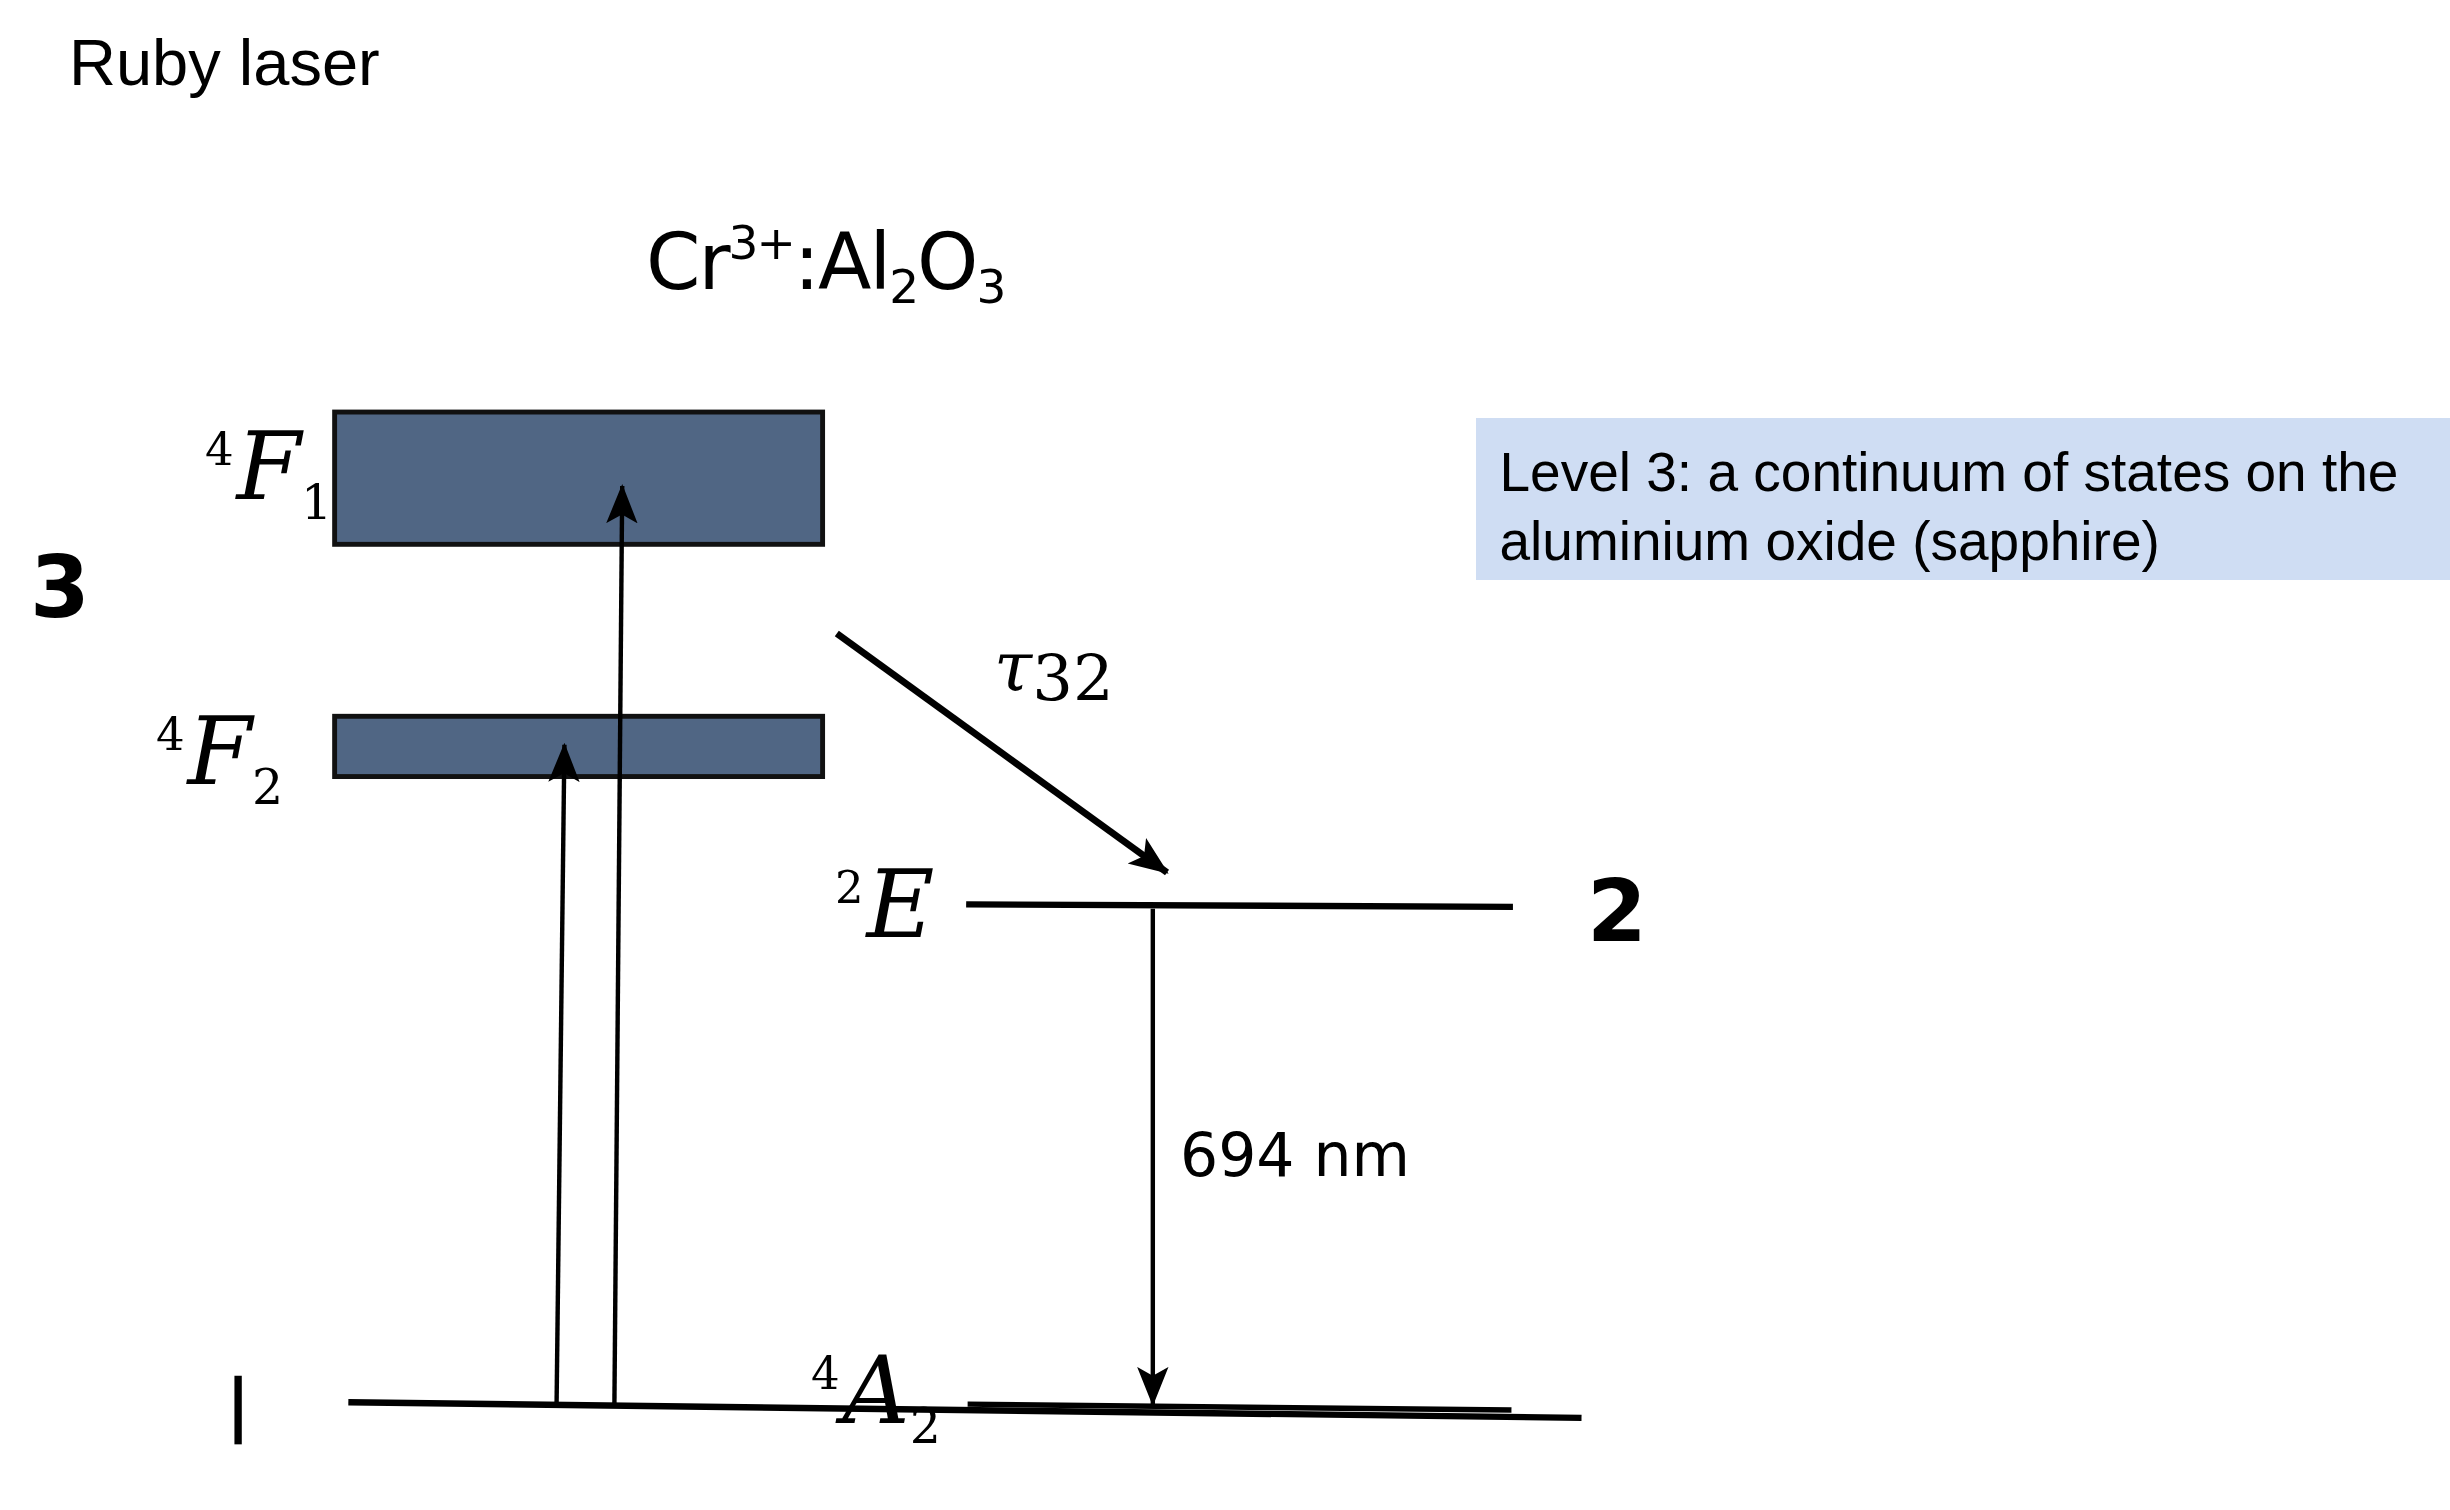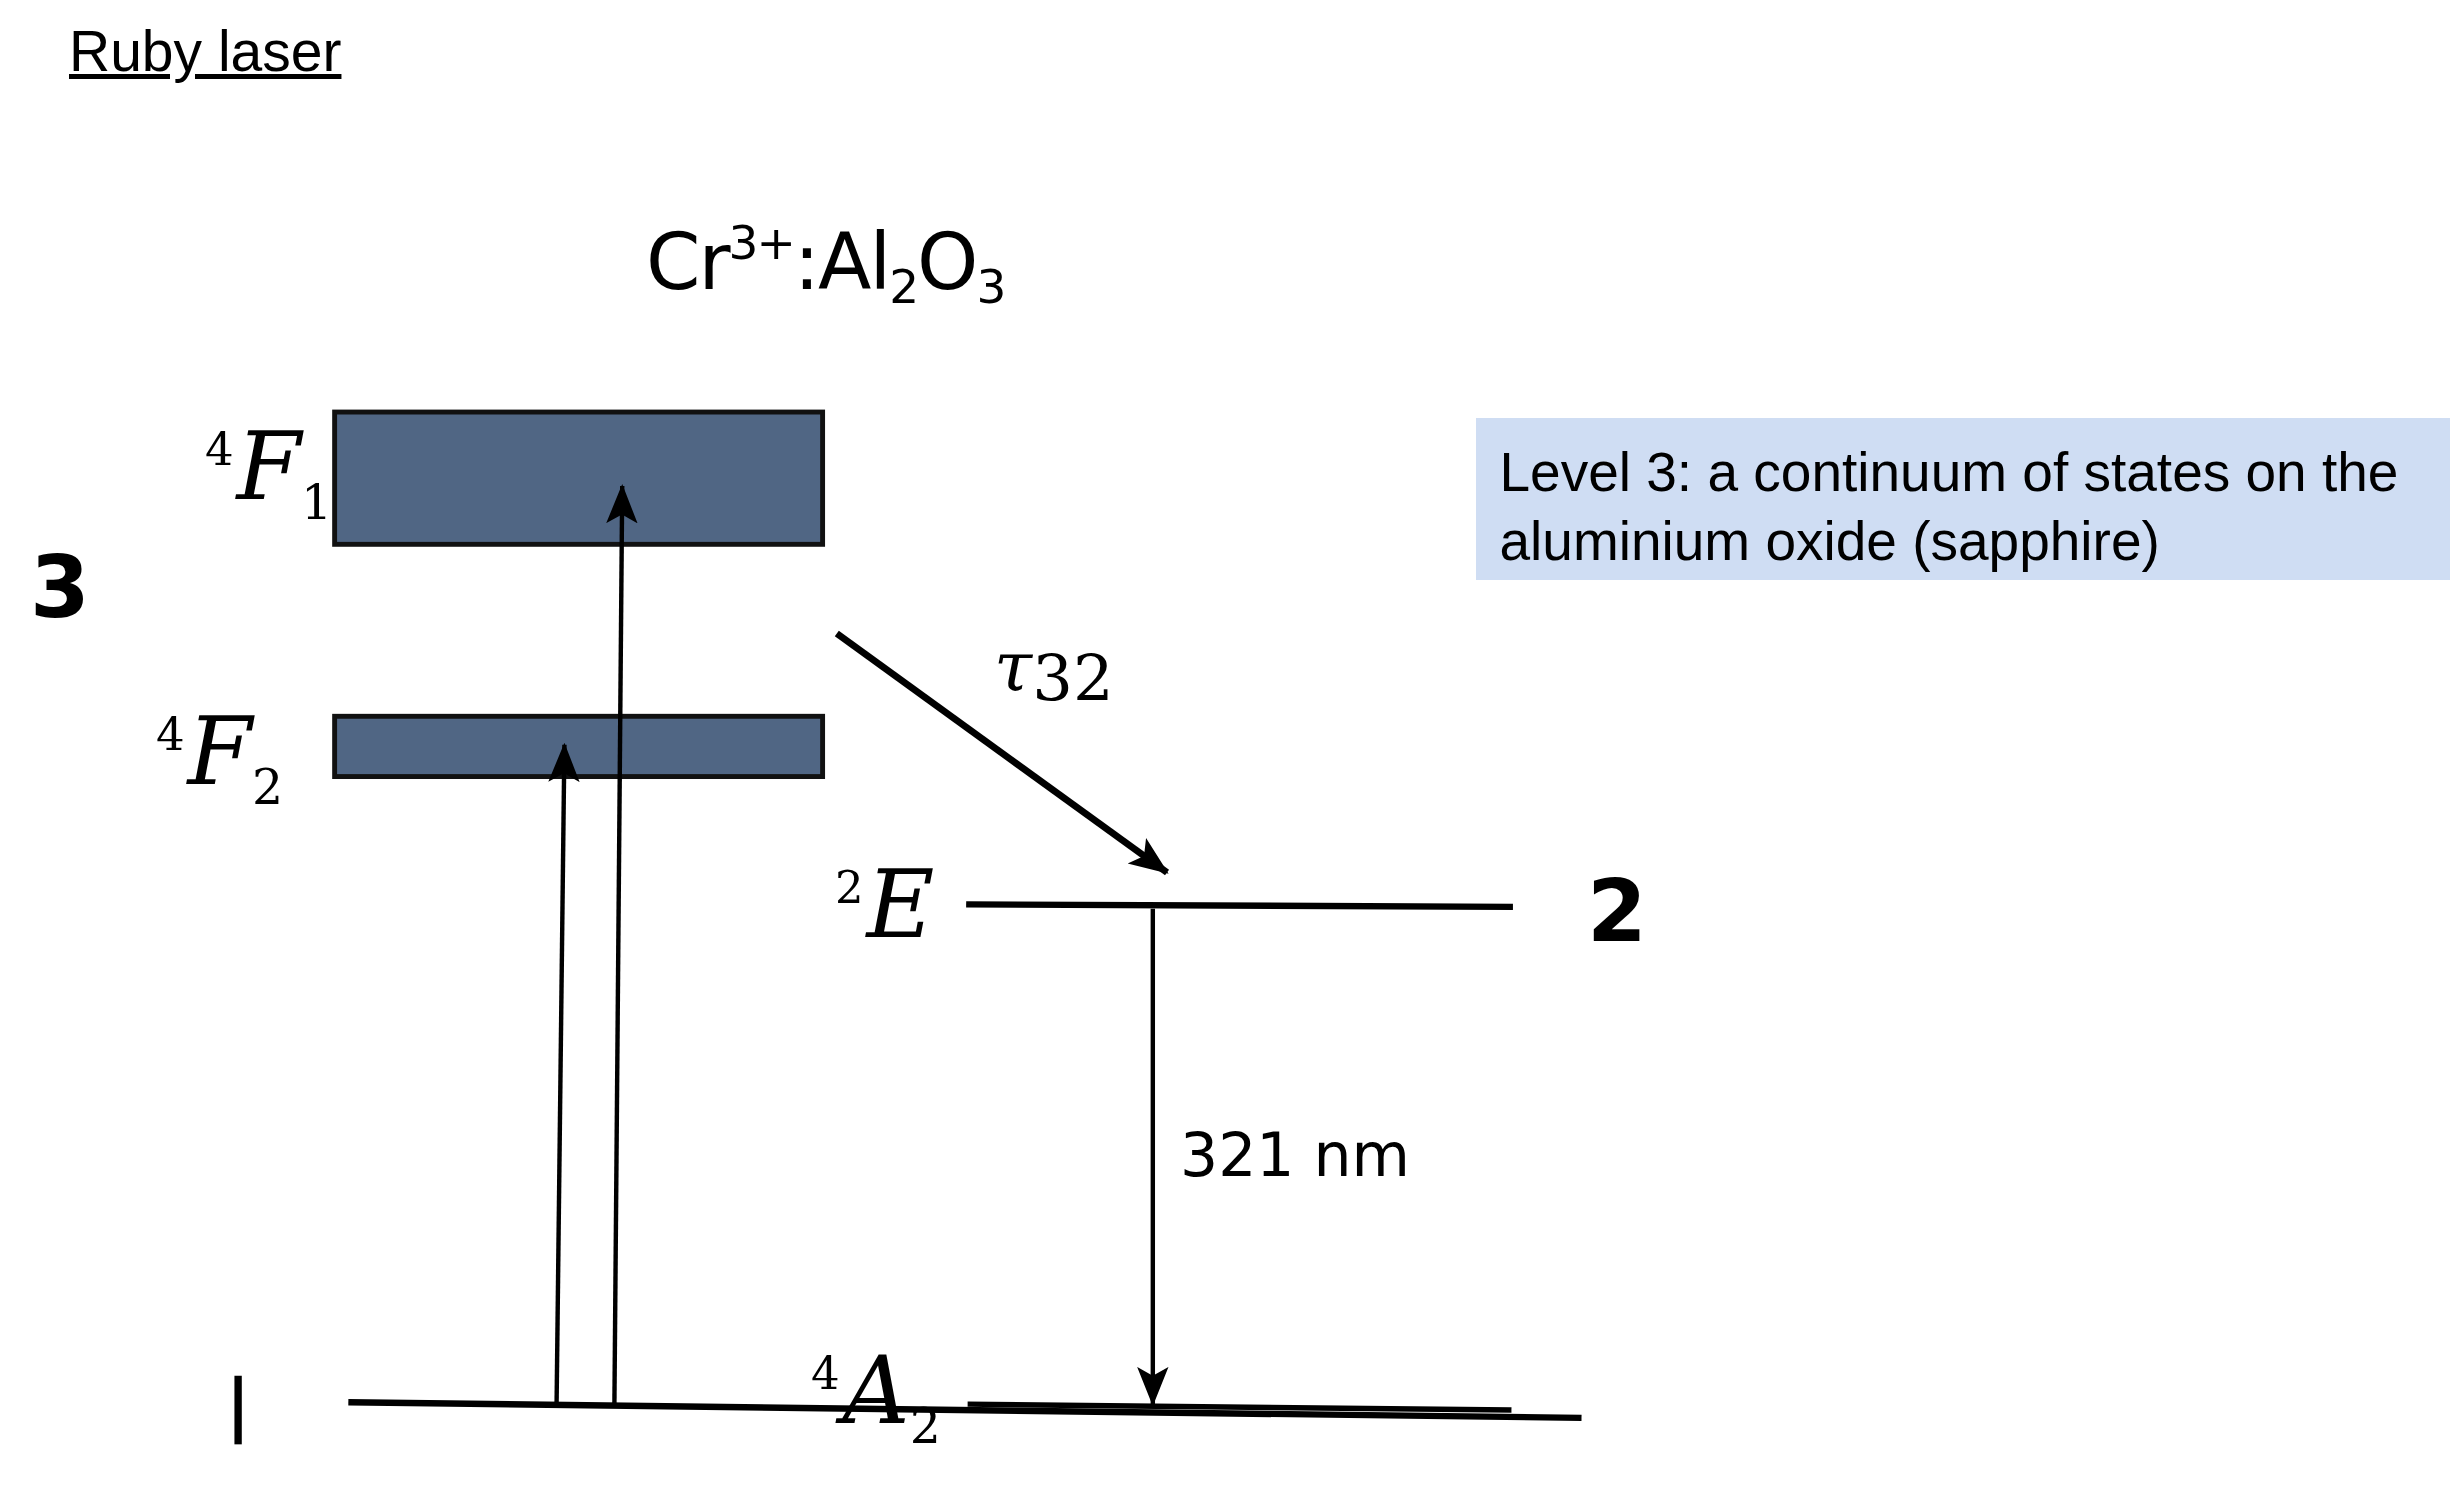--- a/index.html
+++ b/index.html
@@ -1,18 +1,18 @@
 <!DOCTYPE html>
 <html style="font-size:7.8px"><head>
 <meta charset="utf-8">
 <style>
   html, body { margin: 0; padding: 0; background: #ffffff; }
   body { width: 2483px; height: 1510px; position: relative; overflow: hidden; font-family: "Liberation Sans", sans-serif; color: #000; }
   .abs { position: absolute; }
-  #slide-title { left: 69px; top: 17px; font-size: 57px; line-height: 1.2; font-family: "Liberation Sans", sans-serif; text-decoration: underline; }
+  #slide-title { left: 69px; top: 24px; font-size: 65px; line-height: 1.2; font-family: "Liberation Sans", sans-serif; }
   #formula { left: 646px; top: 216px; font-size: 78px; line-height: 1.2; font-family: "DejaVu Sans", sans-serif; letter-spacing: -2px; white-space: nowrap; text-align: center; }
   #formula sup { font-size: 47px; vertical-align: 30px; line-height: 0; }
   #formula sub { font-size: 47px; vertical-align: -13.7px; line-height: 0; }
   .math { font-family: "DejaVu Serif", serif; font-style: italic; white-space: nowrap; line-height: 1; }
   .math .pre { font-style: normal; font-size: 45px; vertical-align: 34px; line-height: 0; margin-right: 2.9px; }
   .math .sub { font-style: normal; font-size: 49px; vertical-align: -19.6px; line-height: 0; }
   .big-num { font-family: "DejaVu Sans", sans-serif; font-weight: bold; white-space: nowrap; line-height: 1; }
   #info-box { left: 1476px; top: 418px; width: 1007px; height: 162px; box-sizing: border-box; padding: 19.6px 0 0 23.5px; font-size: 55px; line-height: 69px; font-family: "Liberation Sans", sans-serif; }
   #info-box b { font-weight: normal; }
   #nm-label { left: 1180px; top: 1125px; font-size: 60px; font-family: "DejaVu Sans", sans-serif; line-height: 1; white-space: nowrap; }
@@ -63,16 +63,16 @@
 <div class="abs math" style="left:835px; top:859px; font-size:93px;"><span class="pre">2</span><span>E</span></div>
 
 <div class="abs math" style="left:811px; top:1345px; font-size:93px;"><span class="pre">4</span><span>A</span><span class="sub">2</span></div>
 
 <div class="abs big-num" style="left:30px; top:544px; font-size:86px;">3</div>
 <div class="abs big-num" style="left:1587px; top:868px; font-size:86px;">2</div>
 <div class="abs big-num" style="left:230px; top:1372px; font-size:0.5px; color:transparent;">1</div>
 
 <div id="tau-label" class="abs math"><span>τ</span><span class="tsub">32</span></div>
 
-<div id="nm-label" class="abs">321 nm</div>
+<div id="nm-label" class="abs">694 nm</div>
 
 <div id="info-box" class="abs" style="background:#cfddf3;"><b>Level 3:</b><span> a continuum of states on the aluminium oxide (sapphire)</span></div>
 
 
 </body></html>

